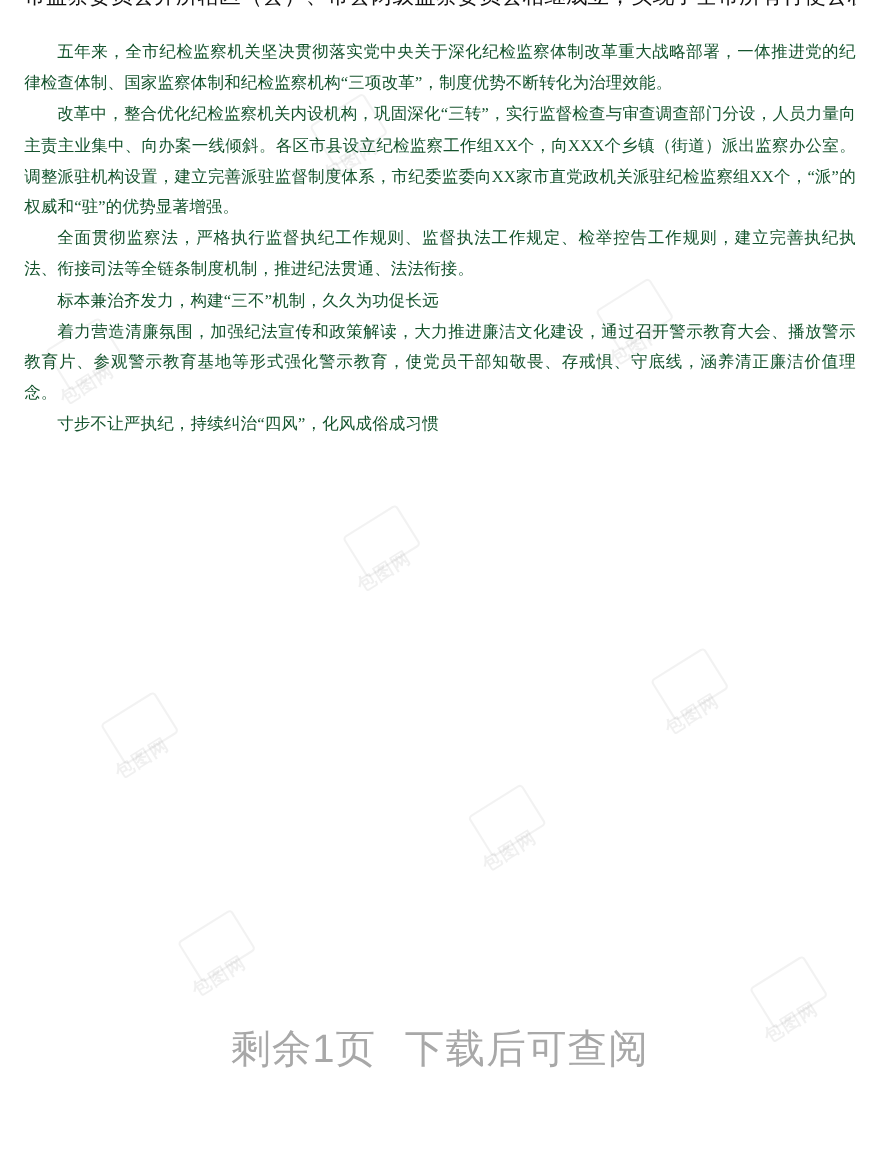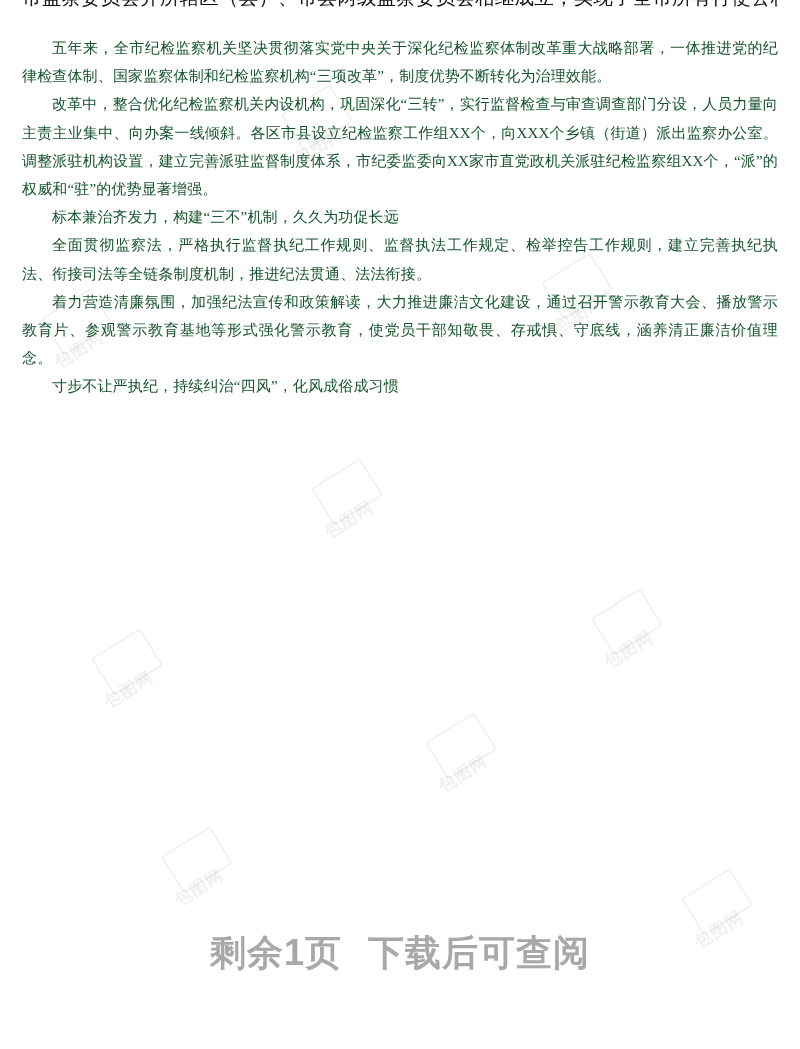--- a/index.html
+++ b/index.html
@@ -102,21 +102,21 @@
   
   .notice {
     position: absolute;
     left: 0;
     right: 0;
     top: 930px;
     text-align: center;
     z-index: 5;
     color: #a8a8a8;
     font-family: "Liberation Sans", "DejaVu Sans", sans-serif;
-    font-weight: 700;
+    font-weight: 400;
     font-size: 36px;
     line-height: 46px;
     letter-spacing: 1px;
     white-space: nowrap;
   }
   .notice .gap {
     display: inline-block;
     width: 26px;
   }
 </style>
@@ -155,22 +155,22 @@
   </div>
 
   <div class="doc">
 
     <div class="clip-top">
       <div class="clipped-line">市监察委员会并所辖区（县）、市县两级监察委员会相继成立，实现了全市所有行使公权力的公职人员监察全覆盖，标志着全市监察体制改革试点工作取得重大阶段性成果。</div>
     </div>
 
     <p class="para">五年来，全市纪检监察机关坚决贯彻落实党中央关于深化纪检监察体制改革重大战略部署，一体推进党的纪律检查体制、国家监察体制和纪检监察机构“三项改革”，制度优势不断转化为治理效能。</p>
     <p class="para spacer-before">改革中，整合优化纪检监察机关内设机构，巩固深化“三转”，实行监督检查与审查调查部门分设，人员力量向主责主业集中、向办案一线倾斜。各区市县设立纪检监察工作组XX个，向XXX个乡镇（街道）派出监察办公室。调整派驻机构设置，建立完善派驻监督制度体系，市纪委监委向XX家市直党政机关派驻纪检监察组XX个，“派”的权威和“驻”的优势显著增强。</p>
+    <p class="para spacer-before">全面贯彻监察法，严格执行监督执纪工作规则、监督执法工作规定、检举控告工作规则，建立完善执纪执法、衔接司法等全链条制度机制，推进纪法贯通、法法衔接。</p>
     <p class="para heading spacer-before">标本兼治齐发力，构建“三不”机制，久久为功促长远</p>
-    <p class="para spacer-before">全面贯彻监察法，严格执行监督执纪工作规则、监督执法工作规定、检举控告工作规则，建立完善执纪执法、衔接司法等全链条制度机制，推进纪法贯通、法法衔接。</p>
     <p class="para spacer-before">着力营造清廉氛围，加强纪法宣传和政策解读，大力推进廉洁文化建设，通过召开警示教育大会、播放警示教育片、参观警示教育基地等形式强化警示教育，使党员干部知敬畏、存戒惧、守底线，涵养清正廉洁价值理念。</p>
     <p class="para heading spacer-before">寸步不让严执纪，持续纠治“四风”，化风成俗成习惯</p>
   </div>
 
   <div class="notice">
     <span>剩余1页</span><span class="gap"></span><span>下载后可查阅</span>
   </div>
 
 </div>
 

